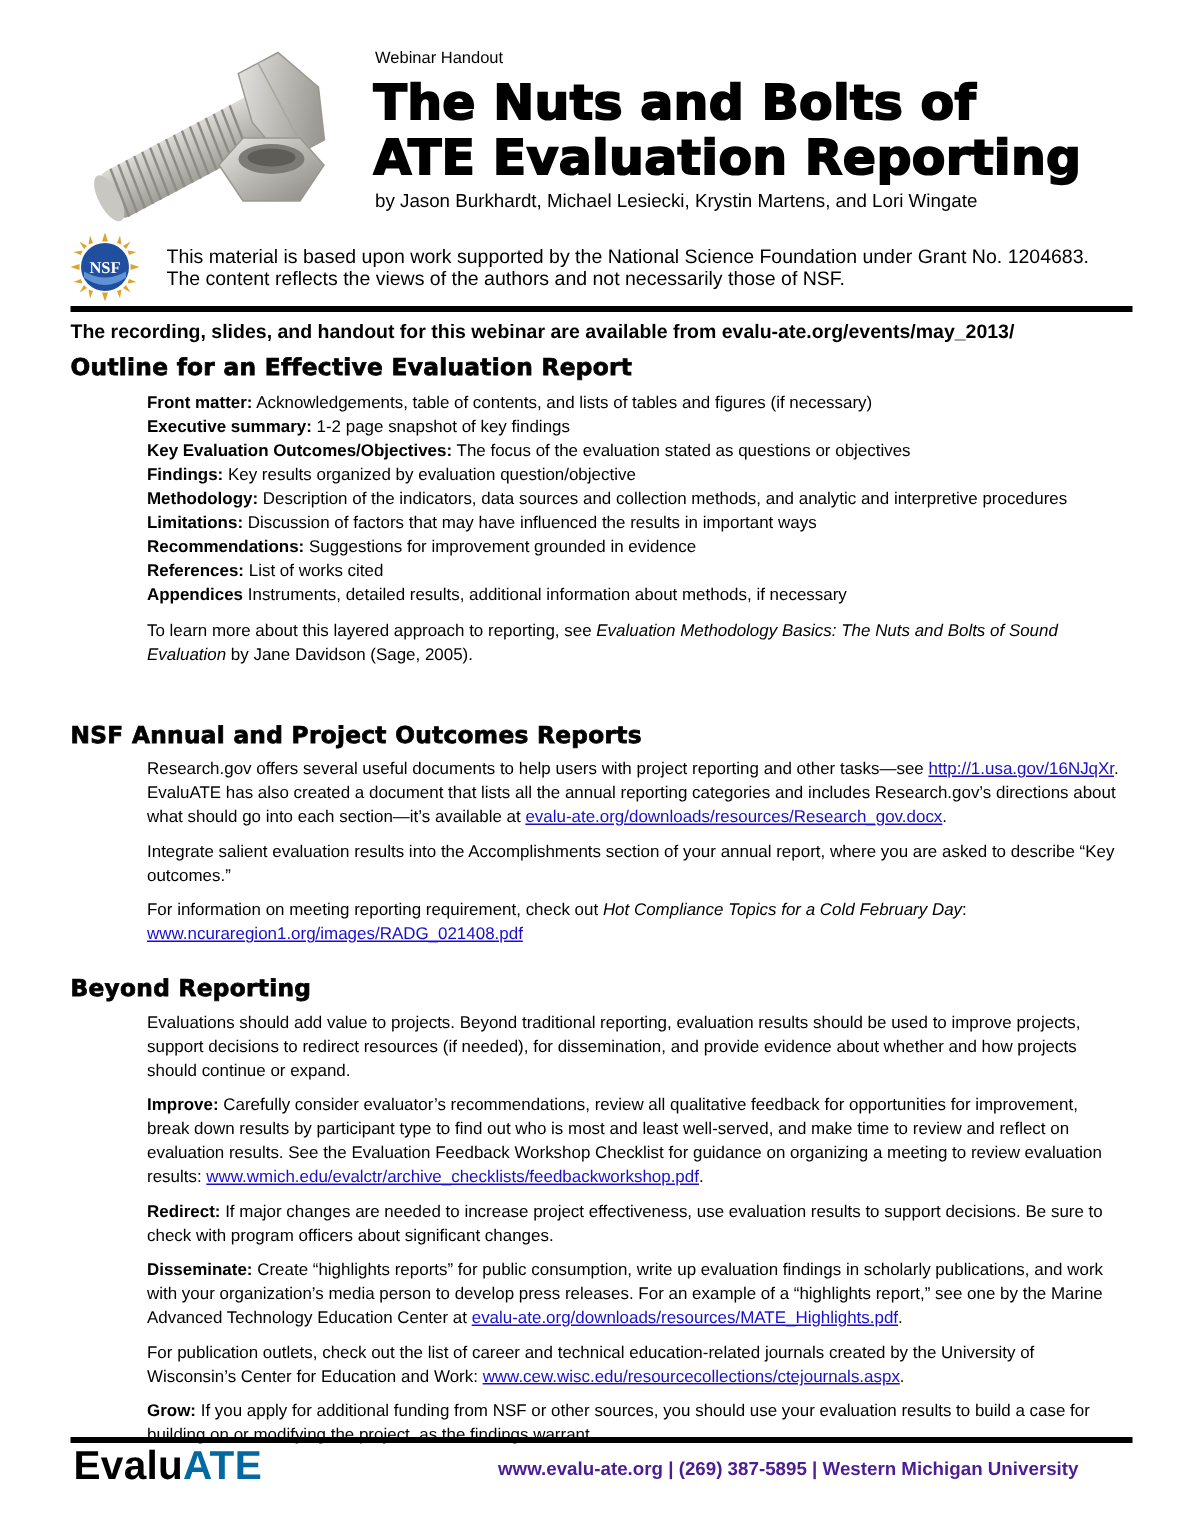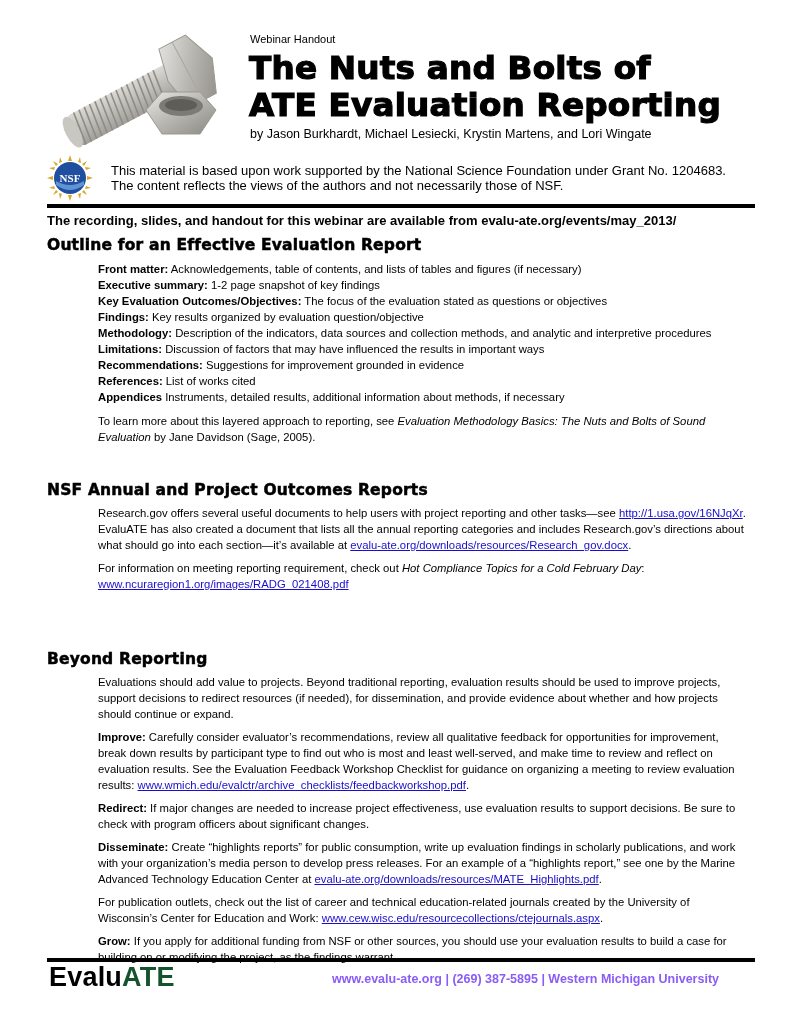--- a/index.html
+++ b/index.html
@@ -30,22 +30,22 @@
         font-size: 15.5px; -webkit-text-stroke: 0.5px #000; letter-spacing: 0.2px; }
   .body-block { position: absolute; left: 98px; width: 650px; font-size: 11.3px; line-height: 16px; }
   .body-block p { margin: 0 0 7px 0; }
   .body-block b { font-weight: bold; }
   .line { display: block; }
   a.link { color: #1a0dcc; text-decoration: underline; }
 
   
   .footer-logo { position: absolute; left: 49px; top: 962px; font-size: 27px; font-weight: bold;
                  letter-spacing: 0.2px; }
-  .footer-logo .ate { color: #14532d; }
-  .footer-contact { position: absolute; left: 332px; top: 972px; font-size: 12.5px; color: #8b5cf6;
+  .footer-logo .ate { color: #0369a1; }
+  .footer-contact { position: absolute; left: 332px; top: 972px; font-size: 12.5px; color: #4c1d95;
                     font-weight: bold; }
 </style>
 </head>
 <body>
 
 <div class="page">
 
   <svg class="bolt-img" viewBox="0 0 200 130">
     <defs>
       <linearGradient id="metal" x1="0" y1="0" x2="1" y2="1">
@@ -142,20 +142,21 @@
     <p style="margin-top:8px;">
       <span>To learn more about this layered approach to reporting, see </span><i>Evaluation Methodology Basics: The Nuts and Bolts of Sound Evaluation</i><span> by Jane Davidson (Sage, 2005).</span>
     </p>
   </div>
 
   <div class="h2" style="top:481px;">NSF Annual and Project Outcomes Reports</div>
   <div class="body-block" style="top:505px;">
     <p>
       <span>Research.gov offers several useful documents to help users with project reporting and other tasks—see </span><a class="link">http://1.usa.gov/16NJqXr</a><span>. EvaluATE has also created a document that lists all the annual reporting categories and includes Research.gov’s directions about what should go into each section—it’s available at </span><a class="link">evalu-ate.org/downloads/resources/Research_gov.docx</a><span>.</span>
     </p>
+    <p>Integrate salient evaluation results into the Accomplishments section of your annual report, where you are asked to describe “Key outcomes.”</p>
     <p>
       <span>For information on meeting reporting requirement, check out </span><i>Hot Compliance Topics for a Cold February Day</i><span>:</span><br>
       <a class="link">www.ncuraregion1.org/images/RADG_021408.pdf</a>
     </p>
   </div>
 
   <div class="h2" style="top:650px;">Beyond Reporting</div>
   <div class="body-block" style="top:674px;">
     <p>Evaluations should add value to projects. Beyond traditional reporting, evaluation results should be used to improve projects, support decisions to redirect resources (if needed), for dissemination, and provide evidence about whether and how projects should continue or expand.</p>
     <p>

